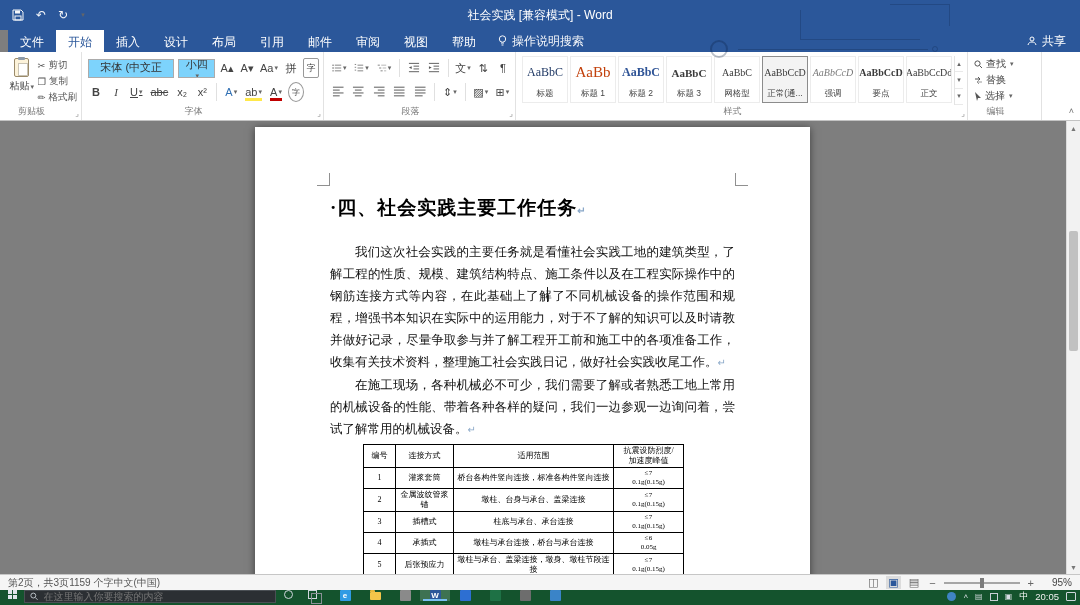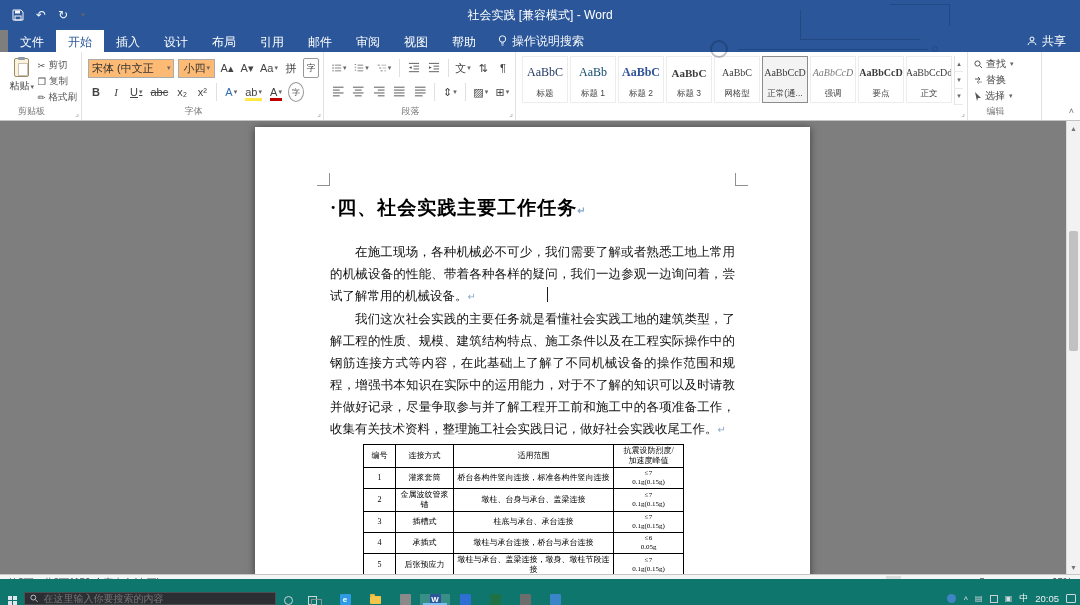--- a/index.html
+++ b/index.html
@@ -41,22 +41,22 @@
   
   .ribbon { position:absolute; top:52px; left:0; right:0; height:69px; background:#fff;
             border-bottom:1px solid #c3c3c3; display:flex; z-index:4; color:#3b3b3b; }
   .grp { position:relative; border-right:1px solid #e2e2e2; padding:4px 4px 15px 6px; }
   .grp-label { position:absolute; bottom:2px; left:0; right:18px; text-align:center; font-size:9px; color:#7a7a7a; }
   .launcher { position:absolute; right:2px; bottom:2px; font-size:8px; color:#8a8a8a; line-height:1; }
   .rrow { display:flex; align-items:center; gap:4px; height:24px; }
   .sbtn { display:inline-flex; align-items:center; justify-content:center; min-width:16px; height:20px;
           font-size:11px; color:#444; padding:0 2px; border-radius:2px; }
   .caret { font-size:7px; color:#666; margin-left:1px; }
-  .combo { display:flex; align-items:center; justify-content:space-between; border:1px solid #ababab; background:#fdba74;
-           height:19px; font-size:11px; padding:0 3px; color:#333; white-space:nowrap; overflow:hidden; }
+  .combo { display:flex; align-items:center; justify-content:space-between; border:1px solid #ababab; background:#7dd3fc;
+           height:19px; font-size:11px; padding:0 3px; color:#333; white-space:nowrap; overflow:hidden;flex-direction:column; }
   .vsep { width:1px; height:18px; background:#e0e0e0; margin:0 2px; }
   .ic { display:block; }
 
   
   .grp-clip { width:82px; display:flex; }
   .paste-big { width:34px; display:flex; flex-direction:column; align-items:center; gap:2px; padding-top:2px; font-size:10px; color:#444; }
   .clipshape { width:15px; height:19px; background:#fdf3da; border:1px solid #9a8a6a; border-radius:2px; position:relative; }
   .clipshape::before { content:""; position:absolute; left:3px; top:-2px; width:7px; height:3px; background:#8d9aa8; border-radius:1px; }
   .clipshape::after { content:""; position:absolute; left:3px; top:4px; width:8px; height:11px; background:#fff; border:1px solid #c9c3b4; }
   .clip-small { display:flex; flex-direction:column; justify-content:flex-start; gap:1px; padding-top:2px; }
@@ -76,21 +76,21 @@
   .grp-para { width:192px; }
 
   
   .grp-styles { width:452px; display:flex; }
   .chips { display:flex; gap:2px; align-items:stretch; }
   .chip { width:46px; height:47px; border:1px solid #ececec; background:#fff; display:flex; flex-direction:column;
           align-items:center; justify-content:flex-end; padding-bottom:2px; overflow:hidden; }
   .chip.sel { border:1px solid #8c8c8c; background:#f3f3f3; }
   .chip .sample { flex:1; display:flex; align-items:center; font-family:"Liberation Serif","DejaVu Serif",serif; white-space:nowrap; }
   .chip .cname { font-size:8.5px; color:#444; white-space:nowrap; }
-  .s1 .sample{font-size:12px;color:#1f3864;} .s2 .sample{font-size:12px;color:#0c4a6e;text-align:right;}
+  .s1 .sample{font-size:12px;color:#1f3864;} .s2 .sample{font-size:15px;color:#c2410c;text-align:right;}
   .s3 .sample{font-size:12px;font-weight:bold;color:#2f5496;} .s4 .sample{font-size:11px;font-weight:bold;}
   .s5 .sample{font-size:10px;} .s6 .sample{font-size:10px;} .s7 .sample{font-size:10px;font-style:italic;color:#7a7a7a;}
   .s8 .sample{font-size:10px;font-weight:bold;} .s9 .sample{font-size:10px;}
   .gal-scroll { width:15px; margin-left:2px; display:flex; flex-direction:column; border-left:1px solid #e4e4e4; }
   .gal-scroll span { flex:1; display:flex; align-items:center; justify-content:center; font-size:7px; color:#666; border-bottom:1px solid #e9e9e9; }
 
   
   .grp-edit { width:74px; }
   .grp-edit .row { display:flex; align-items:center; gap:3px; font-size:10px; color:#444; height:16px; white-space:nowrap; }
   .collapse-ribbon { position:absolute; right:6px; bottom:4px; font-size:9px; color:#777; }
@@ -131,22 +131,22 @@
                display:flex; align-items:center; font-size:10px; color:#555; padding:0 8px; z-index:7; }
   .sb-left { display:flex; gap:0; align-items:center; }
   .sb-right { margin-left:auto; display:flex; align-items:center; gap:6px; }
   .viewbtn { font-size:11px; color:#666; padding:0 2px; }
   .viewbtn.active { color:#2b579a; background:#dcdcdc; }
   .zoom-track { position:relative; width:76px; height:2px; background:#a6a6a6; }
   .zoom-thumb { position:absolute; left:36px; top:-4px; width:4px; height:10px; background:#7c7c7c; }
   .zoom-pct { min-width:30px; text-align:right; color:#444; }
 
   
-  .taskbar { position:absolute; left:0; right:0; bottom:0; height:26px; background:#0f766e; display:flex;
-             align-items:flex-end; color:#e8e8e8; z-index:10; }
+  .taskbar { position:absolute; left:0; right:0; bottom:0; height:15px; background:#14532d; display:flex;
+             align-items:flex-start; color:#e8e8e8; z-index:10; }
   .startbtn { width:24px; display:flex; align-items:center; justify-content:center; }
   .winlogo { display:grid; grid-template-columns:4px 4px; grid-template-rows:4px 4px; gap:1px; }
   .winlogo span { background:#dfe5ea; }
   .tsearch { width:252px; background:#2b2f33; border:1px solid #4a4f54; display:flex; align-items:center; gap:5px; padding:0 5px; }
   .tsearch input { background:transparent; border:0; outline:0; color:#cfcfcf; font-size:10px; width:100%;
                    font-family:"Liberation Sans","DejaVu Sans",sans-serif; }
   .tbtn { width:24px; display:flex; align-items:center; justify-content:center; }
   .cortana-circle { width:9px; height:9px; border:1.5px solid #cfd6dc; border-radius:50%; }
   .taskview { width:9px; height:9px; border:1px solid #cfd6dc; position:relative; background:transparent; }
   .taskview::after { content:""; position:absolute; left:2px; top:2px; width:9px; height:9px; border:1px solid #8b9197; }
@@ -426,20 +426,21 @@
           <div class="chip s9">
               <span class="sample">AaBbCcDd</span>
               <span class="cname">正文</span>
             </div>
         </div>
         <div class="gal-scroll">
           <span>▴</span>
           <span>▾</span>
           <span>▾</span>
         </div>
+        <div class="grp-label">样式</div>
         <span class="launcher">⌟</span>
       </div>
 
       <div class="grp grp-edit">
         <div class="row">
           <svg class="ic" width="9" height="9" viewBox="0 0 9 9">
               <circle cx="3.5" cy="3.5" r="2.6" fill="none" stroke="#555"></circle>
               <path d="M5.6 5.6L8 8" stroke="#555"></path>
             </svg>
           <span>查找</span>
@@ -466,22 +467,22 @@
     </div>
 
     <div class="docarea">
       <div class="page">
         <span class="boundary b-tl"></span>
         <span class="boundary b-tr"></span>
 
         <div class="content">
           <div class="doc-h"><span>·四、社会实践主要工作任务</span><span class="pmark">↵</span></div>
           <div class="bodytext">
+            <p><span>我们这次社会实践的主要任务就是看懂社会实践工地的建筑类型，了解工程的性质、规模、建筑结构特点、施工条件以及在工程实际操作中的钢筋连接方式等内容，在此基础上了解了不同机械设备的操作范围和规程，增强书本知识在实际中的运用能力，对于不了解的知识可以及时请教并做好记录，尽量争取参与并了解工程开工前和施工中的各项准备工作，收集有关技术资料，整理施工社会实践日记，做好社会实践收尾工作。</span><span class="pmark">↵</span></p>
             <p><span>在施工现场，各种机械必不可少，我们需要了解或者熟悉工地上常用的机械设备的性能、带着各种各样的疑问，我们一边参观一边询问着，尝试了解常用的机械设备。</span><span class="pmark">↵</span></p>
-            <p><span>我们这次社会实践的主要任务就是看懂社会实践工地的建筑类型，了解工程的性质、规模、建筑结构特点、施工条件以及在工程实际操作中的钢筋连接方式等内容，在此基础上了解了不同机械设备的操作范围和规程，增强书本知识在实际中的运用能力，对于不了解的知识可以及时请教并做好记录，尽量争取参与并了解工程开工前和施工中的各项准备工作，收集有关技术资料，整理施工社会实践日记，做好社会实践收尾工作。</span><span class="pmark">↵</span></p>
           </div>
         </div>
 
         <div class="caret-line"></div>
 
         <table class="doctable">
           <tbody>
               <tr>
             <th class="col-num">编号</th>
             <th class="col-way">连接方式</th>

